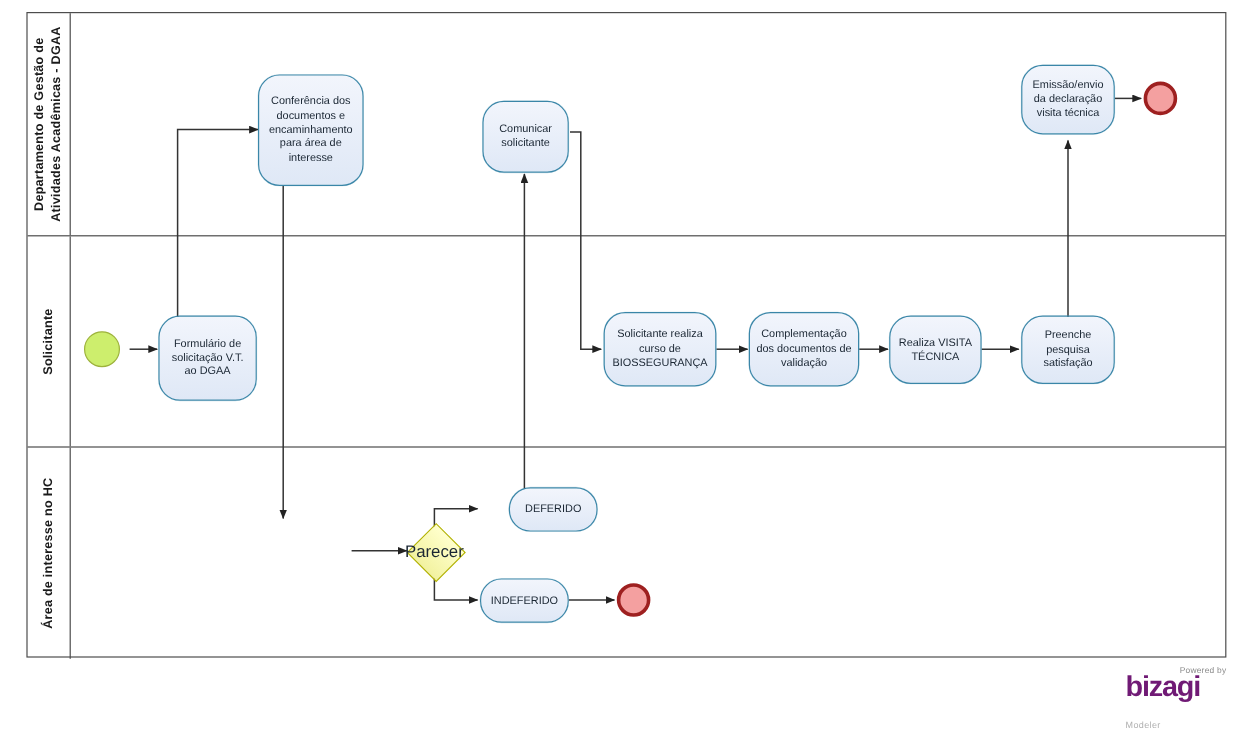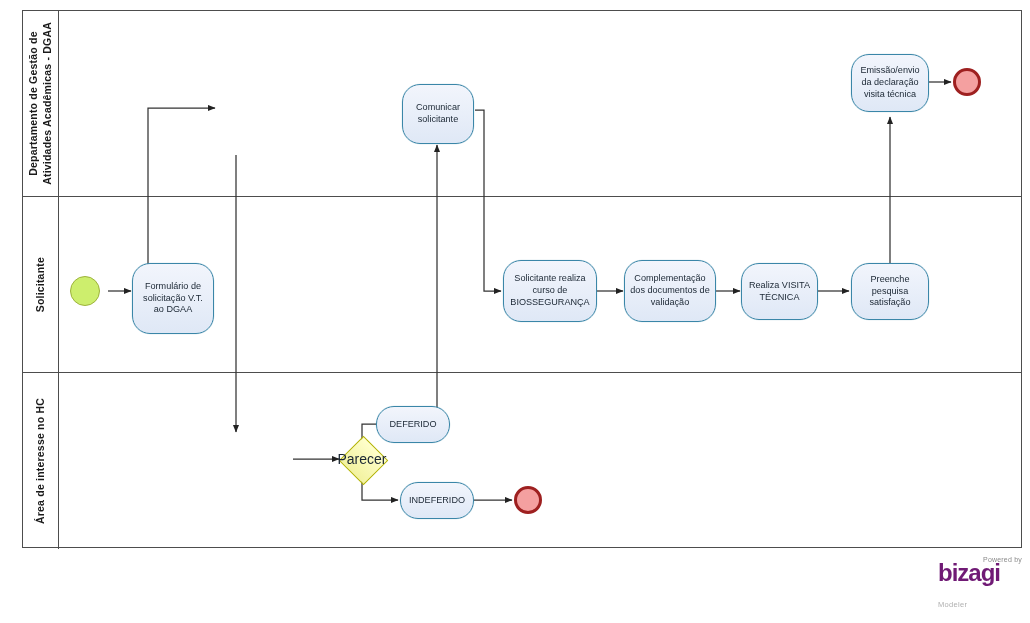--- a/index.html
+++ b/index.html
@@ -114,20 +114,21 @@
       <path d="M716,291 L740,291"></path>
 
       <path d="M818,291 L849,291"></path>
 
       <path d="M890,267 L890,117"></path>
 
       <path d="M929,82 L951,82"></path>
     </g>
   </svg>
 
+  <div class="task" style="left:215px;top:62px;width:88px;height:93px;">Conferência dos documentos e encaminhamento para área de interesse</div>
 
   <div class="task" style="left:402px;top:84px;width:72px;height:60px;">Comunicar solicitante</div>
 
   <div class="task" style="left:851px;top:54px;width:78px;height:58px;">Emissão/envio da declaração visita técnica</div>
 
   <div class="event end" style="left:953px;top:68px;"></div>
 
   <div class="event start" style="left:70px;top:276px;"></div>
 
   <div class="task" style="left:132px;top:263px;width:82px;height:71px;">Formulário de solicitação V.T. ao DGAA</div>
@@ -139,21 +140,21 @@
   <div class="task" style="left:741px;top:263px;width:77px;height:57px;">Realiza VISITA TÉCNICA</div>
 
   <div class="task" style="left:851px;top:263px;width:78px;height:57px;">Preenche pesquisa satisfação</div>
 
 
   <div class="gateway" style="left:339px;top:436px;">
     <div class="diamond"></div>
     <div class="glabel">Parecer</div>
   </div>
 
-  <div class="task" style="left:376px;top:406px;width:74px;height:37px;">DEFERIDO</div>
+  <div class="task" style="left:424px;top:406px;width:74px;height:37px;">DEFERIDO</div>
 
   <div class="task" style="left:400px;top:482px;width:74px;height:37px;">INDEFERIDO</div>
 
   <div class="event end" style="left:514px;top:486px;"></div>
 
   <div class="logo">
     <div class="pb">Powered by</div>
     <div class="bz">bizagi</div>
     <div class="md">Modeler</div>
   </div>

